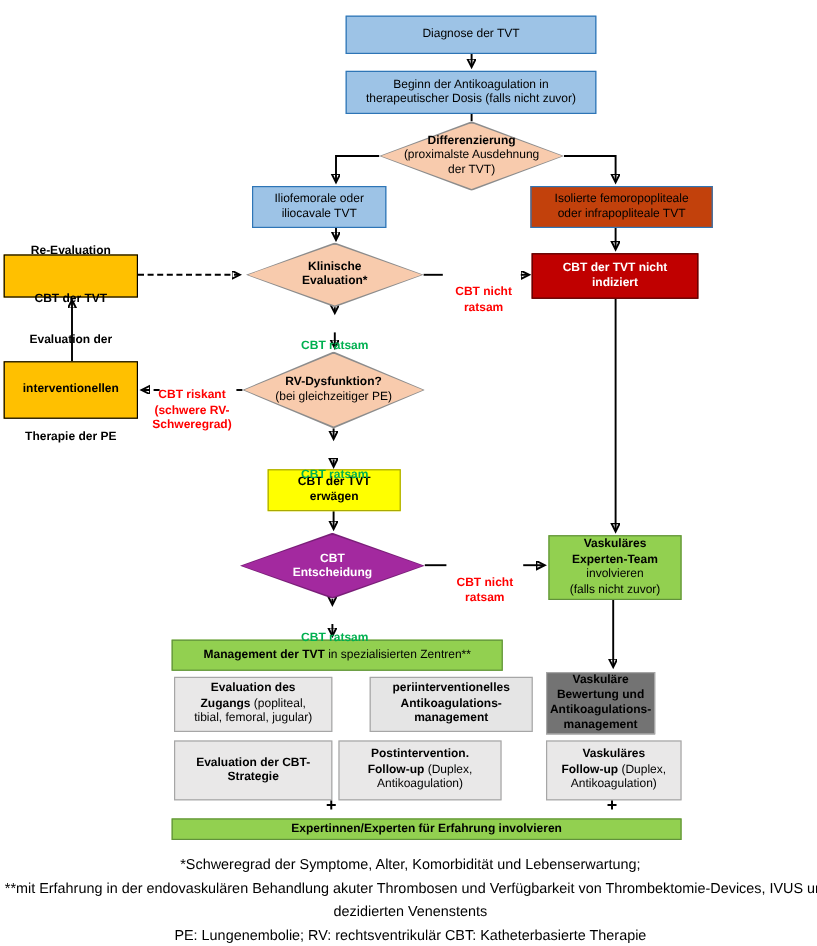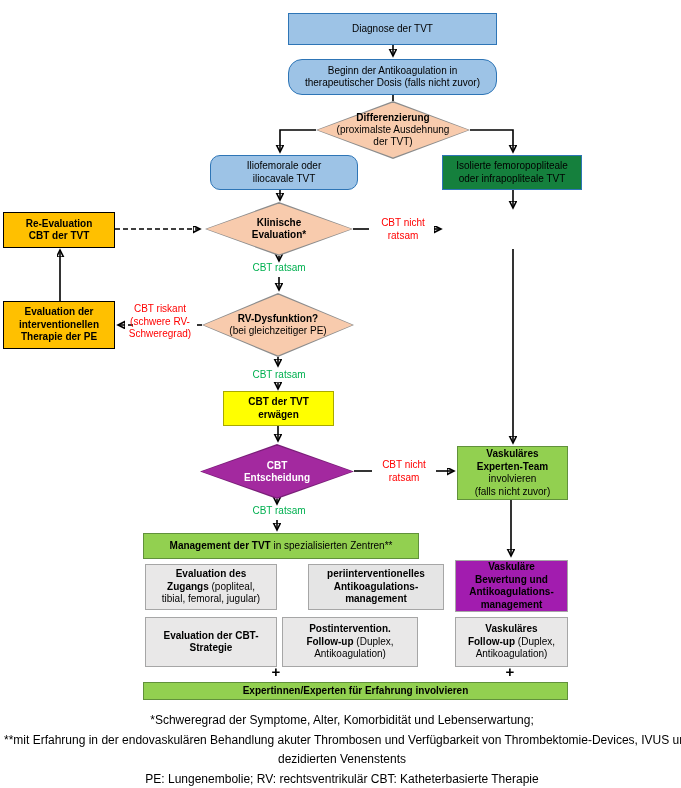--- a/index.html
+++ b/index.html
@@ -8,37 +8,37 @@
   .edges{position:absolute;left:0;top:0;z-index:1;}
   .edges path{stroke:#000;stroke-width:1.6;fill:none;}
   .edges path.dash{stroke-dasharray:5,3;}
   .node{position:absolute;z-index:2;display:flex;flex-direction:column;align-items:center;
     justify-content:center;text-align:center;font-size:10px;line-height:12.5px;box-sizing:border-box;}
   .ln{white-space:nowrap;}
   .ln b{font-weight:bold;}
   .bold .ln{font-weight:bold;}
   .box{border:1px solid #000;}
   .blue{border-color:#2E75B6;}
-  .orangebox{border-color:#000;}
+  .orangebox{border-color:#000;gap:28px;}
   .redbox{border-color:#550000;color:#fff;}
   .yellowbox{border-color:#A9A900;}
   .greenbox{border-color:#61913B;}
   .graybox{border-color:#A6A6A6;}
   .diamond{position:absolute;z-index:2;}
   .diamond .shape{position:absolute;left:0;top:0;right:0;bottom:0;
     clip-path:polygon(50% 0,100% 50%,50% 100%,0 50%);}
   .diamond .shape.outer{background:#8C8C8C;}
   .diamond .shape.inner{left:1.5px;top:1.5px;right:1.5px;bottom:1.5px;}
   .diamond .content{position:relative;z-index:1;width:100%;height:100%;display:flex;
     flex-direction:column;align-items:center;justify-content:center;text-align:center;
     font-size:10px;line-height:12px;}
   .purple .shape.outer{background:#7A1F78;}
   .purple .content{color:#fff;}
   .elabel{position:absolute;z-index:3;display:flex;flex-direction:column;align-items:center;
-    justify-content:center;text-align:center;font-size:10px;line-height:12.5px;font-weight:normal;}
+    justify-content:center;text-align:center;font-size:10px;line-height:12.5px;font-weight:bold;margin-top:21px;}
   .plus{position:absolute;z-index:3;font-size:15px;font-weight:bold;text-align:center;line-height:16px;}
   .footnotes{position:absolute;left:4px;top:711px;width:676px;z-index:2;
     font-size:12px;line-height:19.5px;text-align:center;}
   .footnotes .fline{white-space:nowrap;}
 </style>
 </head>
 <body>
 
 <div class="canvas">
 
@@ -70,40 +70,44 @@
     <path d="M277,499 V503" marker-end="url(#ah)"></path>
     <path d="M277,520 V529" marker-end="url(#ah)"></path>
     <path d="M513,249 V442" marker-end="url(#ah)"></path>
     <path d="M511,500 V555" marker-end="url(#ah)"></path>
   </svg>
 
   <div class="node box blue" style="left: 288px; top: 13px; width: 209px; height: 32px; background: rgb(157, 195, 230);">
       <div class="ln">Diagnose der TVT</div>
     </div>
 
-  <div class="node box blue" style="left: 288px; top: 59px; width: 209px; height: 36px; background: rgb(157, 195, 230); border-radius: 14px;">
+  <div class="node box blue" style="left: 288px; top: 59px; width: 209px; height: 36px; background: rgb(157, 195, 230);">
       <div class="ln">Beginn der Antikoagulation in</div>
       <div class="ln">therapeutischer Dosis (falls nicht zuvor)</div>
     </div>
 
-  <div class="node box blue" style="left: 210px; top: 155px; width: 148px; height: 35px; background: rgb(157, 195, 230); border-radius: 10px;">
+  <div class="node box blue" style="left: 210px; top: 155px; width: 112px; height: 35px; background: rgb(157, 195, 230);">
       <div class="ln">Iliofemorale oder</div>
       <div class="ln">iliocavale TVT</div>
     </div>
 
-  <div class="node box blue" style="left: 442px; top: 155px; width: 140px; height: 35px; background: #15803d;">
+  <div class="node box blue" style="left: 442px; top: 155px; width: 152px; height: 35px; background: #c2410c;">
       <div class="ln">Isolierte femoropopliteale</div>
       <div class="ln">oder infrapopliteale TVT</div>
     </div>
 
   <div class="node box orangebox bold" style="left: 3px; top: 212px; width: 112px; height: 36px; background: rgb(255, 192, 0);">
       <div class="ln">Re-Evaluation</div>
       <div class="ln">CBT der TVT</div>
     </div>
 
+  <div class="node box redbox bold" style="left: 443px; top: 211px; width: 139px; height: 38px; background: rgb(192, 0, 0);">
+      <div class="ln">CBT der TVT nicht</div>
+      <div class="ln">indiziert</div>
+    </div>
 
   <div class="node box orangebox bold" style="left: 3px; top: 301px; width: 112px; height: 48px; background: rgb(255, 192, 0);">
       <div class="ln">Evaluation der</div>
       <div class="ln">interventionellen</div>
       <div class="ln">Therapie der PE</div>
     </div>
 
   <div class="node box yellowbox bold" style="left: 223px; top: 391px; width: 111px; height: 35px; background: rgb(255, 255, 0);">
       <div class="ln">CBT der TVT</div>
       <div class="ln">erwägen</div>
@@ -136,21 +140,21 @@
       <div class="ln">Evaluation der CBT-</div>
       <div class="ln">Strategie</div>
     </div>
 
   <div class="node box graybox" style="left: 282px; top: 617px; width: 136px; height: 50px; background: rgb(233, 232, 232);">
       <div class="ln"><b>Postintervention.</b></div>
       <div class="ln"><b>Follow-up</b><span> (Duplex,</span></div>
       <div class="ln">Antikoagulation)</div>
     </div>
 
-  <div class="node box graybox bold" style="left: 455px; top: 560px; width: 113px; height: 52px; background: #a21caf;">
+  <div class="node box graybox bold" style="left: 455px; top: 560px; width: 91px; height: 52px; background: #737373;">
       <div class="ln">Vaskuläre</div>
       <div class="ln">Bewertung und</div>
       <div class="ln">Antikoagulations-</div>
       <div class="ln">management</div>
     </div>
 
   <div class="node box graybox" style="left: 455px; top: 617px; width: 113px; height: 50px; background: rgb(233, 232, 232);">
       <div class="ln"><b>Vaskuläres</b></div>
       <div class="ln"><b>Follow-up</b><span> (Duplex,</span></div>
       <div class="ln">Antikoagulation)</div>

